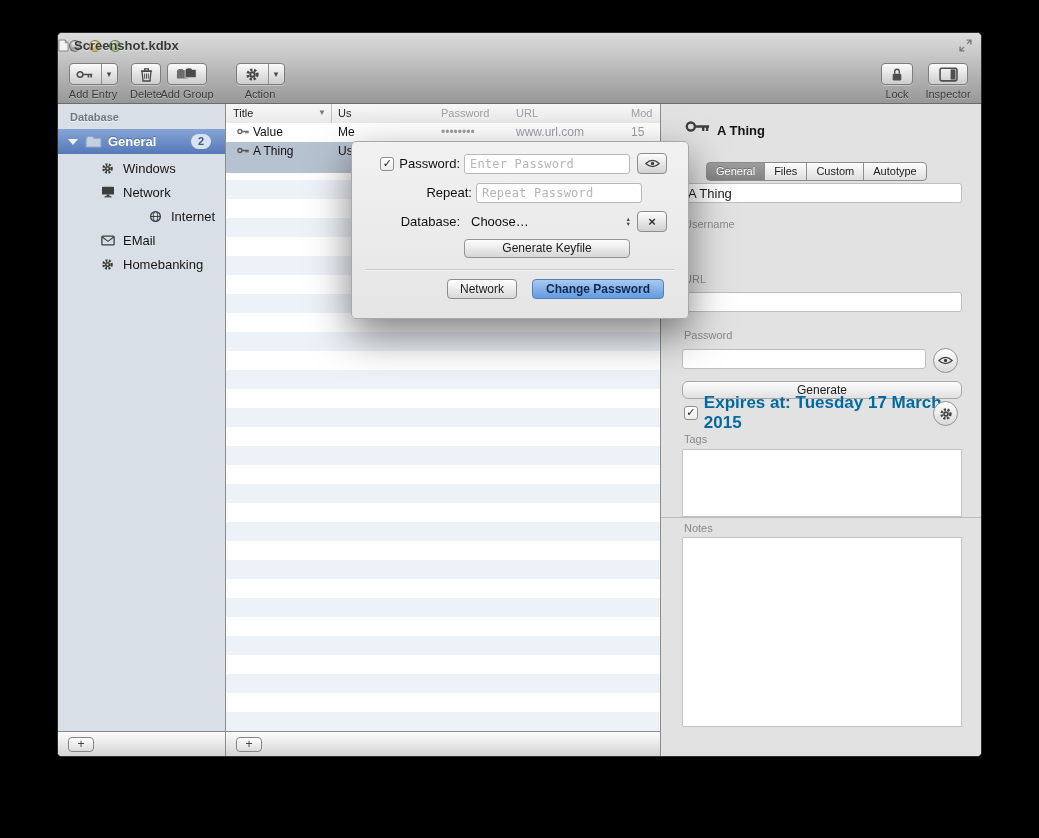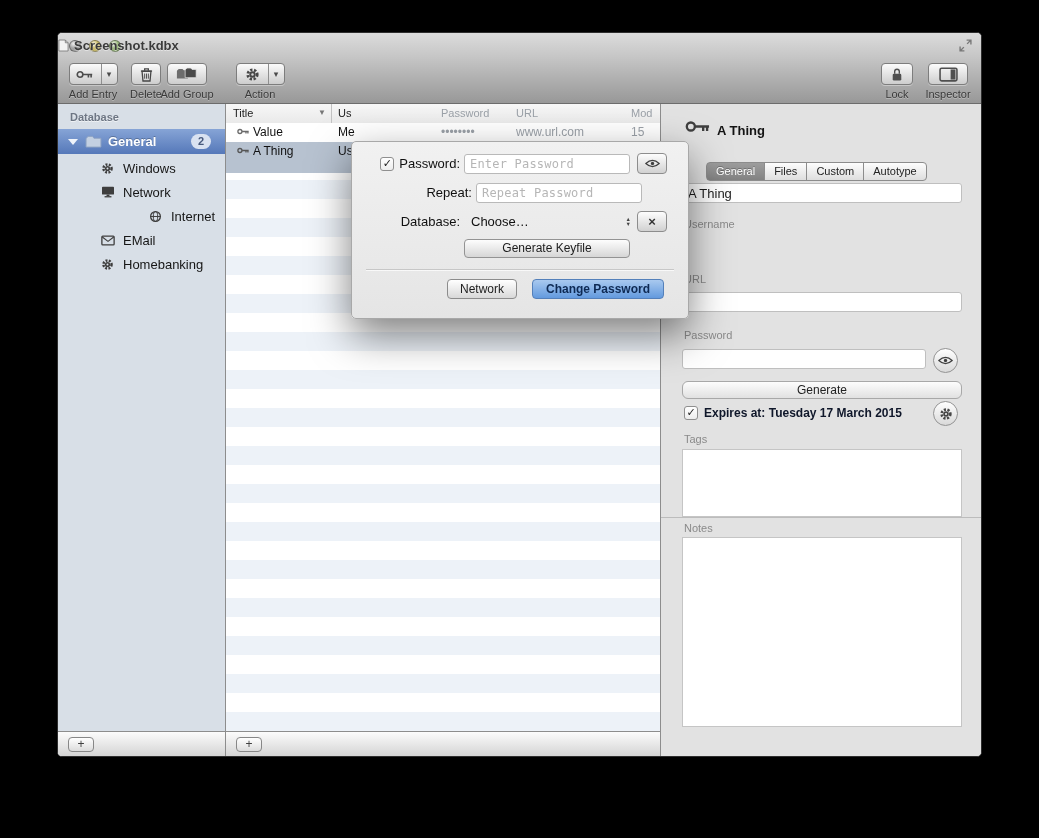--- a/index.html
+++ b/index.html
@@ -79,21 +79,21 @@
   .insp-field{position:absolute;left:21px;width:280px;height:20px;border:1px solid #bfbfbf;border-radius:3px;
     background:#fff;font-size:13px;font-family:inherit;padding:0 5px;color:#1c1c1c;outline:none;}
   .insp-label{position:absolute;left:23px;font-size:11px;color:#8a8a8a;}
   .round-btn{position:absolute;left:272px;width:25px;height:25px;border-radius:50%;border:1px solid #949494;
     background:linear-gradient(#ffffff,#d9d9d9);display:flex;align-items:center;justify-content:center;}
   .pill{position:absolute;left:21px;width:280px;height:18px;border:1px solid #a8a8a8;border-radius:6px;
     background:linear-gradient(#fdfdfd,#e1e1e1);font-size:12px;color:#222;text-align:center;line-height:16px;}
   .exp-row{position:absolute;left:23px;top:300px;height:17px;display:flex;align-items:center;gap:6px;}
   .checkbox{width:14px;height:14px;border:1px solid #8f8f8f;border-radius:3px;display:inline-flex;align-items:center;
     justify-content:center;background:linear-gradient(#ffffff,#ececec);font-size:11px;font-weight:bold;color:#222;line-height:1;}
-  .exp-label{font-size:12px;font-weight:bold;color:#0f172a;}
+  .exp-label{font-size:17px;font-weight:bold;color:#0369a1;}
   .insp-box{position:absolute;left:21px;width:280px;background:#fff;border:1px solid #c5c5c5;}
   .insp-div{position:absolute;left:0;right:0;top:413px;height:1px;background:#bcbcbc;}
 
   
   .dialog{position:absolute;left:293px;top:108px;width:338px;height:178px;z-index:60;
     background:linear-gradient(#f1f1f1,#e5e5e5);border:1px solid #a8a8a8;border-radius:5px;
     box-shadow:0 16px 40px rgba(0,0,0,.5);}
   .drow{position:absolute;left:0;right:0;height:21px;display:flex;align-items:center;}
   .dlabel{width:108px;display:flex;justify-content:flex-end;align-items:center;gap:5px;font-size:13px;color:#101010;white-space:nowrap;}
   .dfield{margin-left:4px;width:166px;height:20px;border:1px solid #b9b9b9;border-radius:3px;background:#fff;

